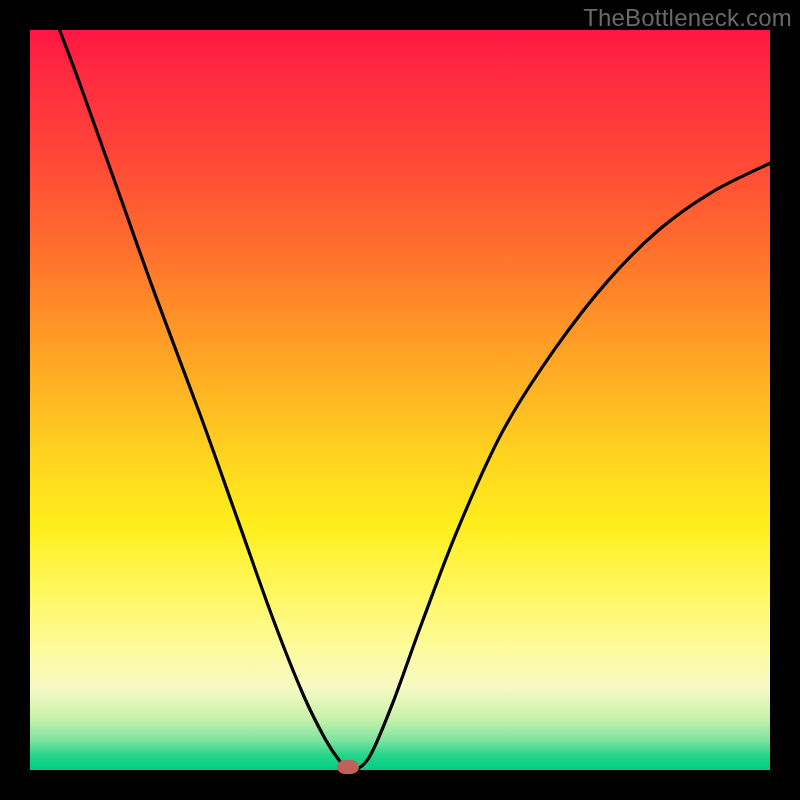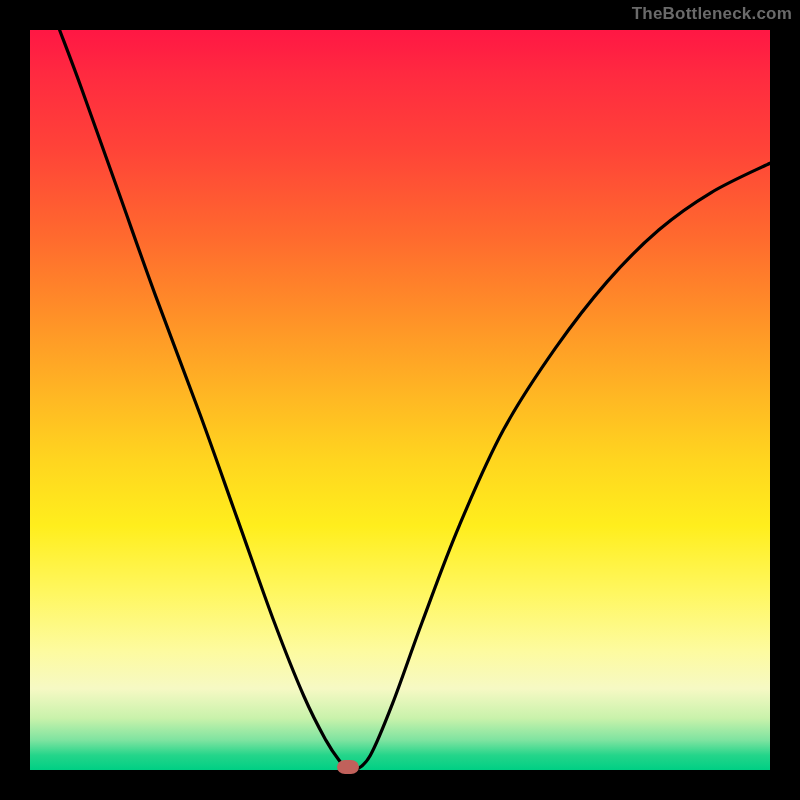--- a/index.html
+++ b/index.html
@@ -49,22 +49,22 @@
     top: 0;
     width: 740px;
     height: 740px;
     overflow: visible;
   }
   .watermark {
     position: absolute;
     top: 4px;
     right: 8px;
     color: #6a6a6a;
-    font-size: 17px;
-    font-weight: 700;
+    font-size: 24px;
+    font-weight: 400;
     letter-spacing: 0.2px;
     user-select: none;
   }
   .marker {
     position: absolute;
     width: 22px;
     height: 14px;
     border-radius: 8px / 7px;
     background: #c1615b;
   }

